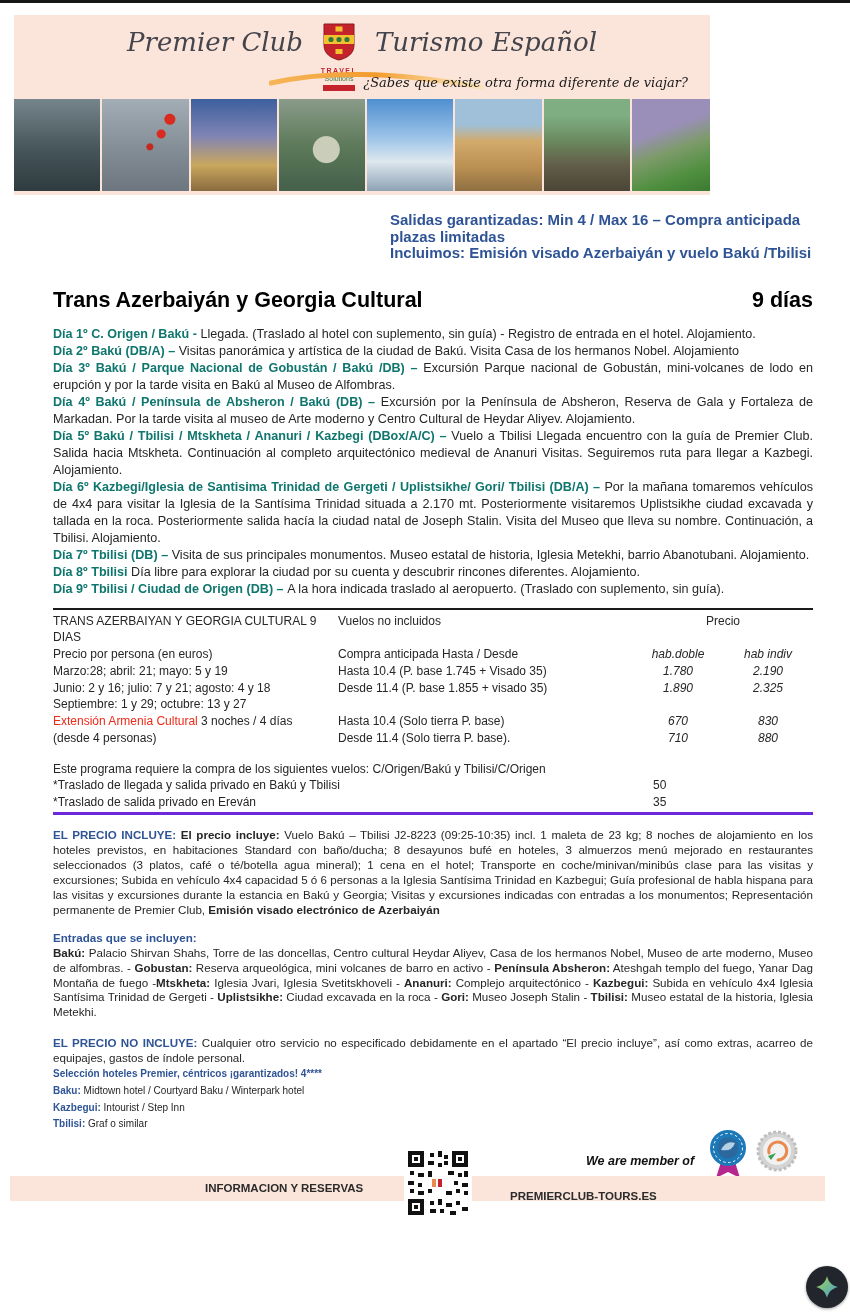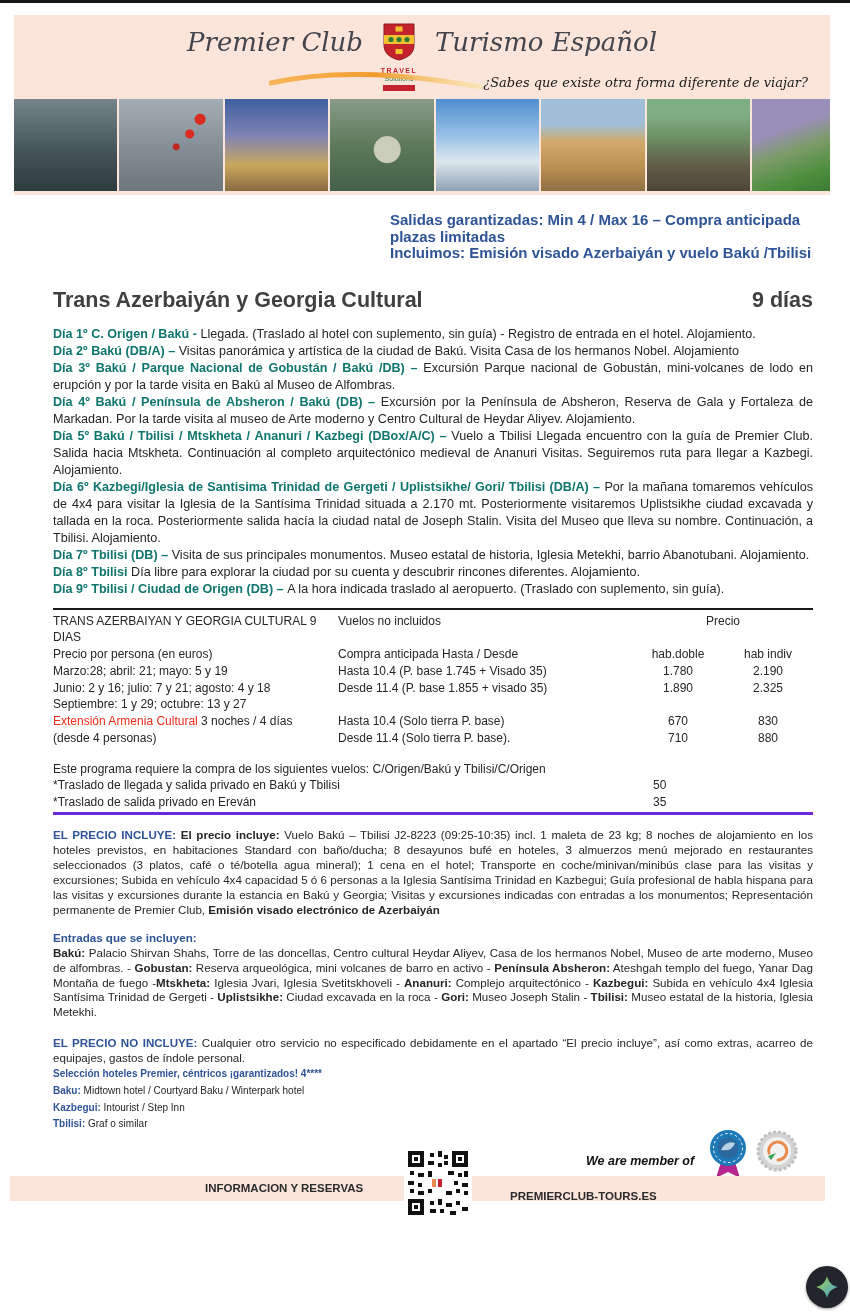--- a/index.html
+++ b/index.html
@@ -2,21 +2,21 @@
 <html><head>
 <meta charset="utf-8">
 <style>
   html,body{margin:0;padding:0;}
   body{
     width:850px;height:1316px;position:relative;background:#ffffff;
     font-family:"Liberation Sans",sans-serif;color:#262626;overflow:hidden;
   }
   .topline{height:3px;background:#161616;width:850px;}
   
-  .hero{margin:12px 8px 0 14px;width:816px;background:#fbe5da;}
+  .hero{margin:12px 8px 0 14px;width:696px;background:#fbe5da;}
   .hero-top{height:84px;position:relative;}
   .brand{position:absolute;top:8px;left:0;right:0;display:flex;justify-content:center;align-items:flex-start;gap:12px;}
   .script{font-family:"DejaVu Serif",serif;font-style:italic;font-size:26px;color:#44444c;line-height:38px;}
   .crest-col{display:flex;flex-direction:column;align-items:center;width:48px;}
   .travel{color:#c4232b;font-size:7px;font-weight:bold;letter-spacing:1.5px;margin-top:2px;line-height:8px;}
   .solutions{color:#3a7d44;font-size:7px;line-height:8px;}
   .mini-ribbon{width:32px;height:6px;background:#c4232b;margin-top:2px;display:flex;align-items:center;justify-content:center;color:#ffffff;font-size:4px;letter-spacing:.5px;}
   .swoosh{position:absolute;left:255px;top:54px;width:215px;height:26px;}
   .tagline{position:absolute;right:22px;top:60px;font-family:"DejaVu Serif",serif;font-style:italic;font-size:13px;color:#191919;}
   .photos{display:flex;gap:2px;height:92px;padding-bottom:4px;}
@@ -29,31 +29,31 @@
      linear-gradient(180deg,#a3adb5,#838d95 55%,#6d767e);}
   .photo-3{background:linear-gradient(180deg,#3d5f9e,#8084b5 40%,#c9a75e 72%,#8a6b3f);}
   .photo-4{background:radial-gradient(circle at 55% 55%,#c9cdb9 0 13px,rgba(0,0,0,0) 14px),linear-gradient(180deg,#8a9b8a,#5d7a5a 50%,#44604a);}
   .photo-5{background:linear-gradient(180deg,#4f8fd0,#9cc3e8 42%,#dde7ee 68%,#8fa3b5);}
   .photo-6{background:linear-gradient(180deg,#9fc0d8 28%,#d2aa6b 46%,#b98f52 75%,#8f6f42);}
   .photo-7{background:linear-gradient(180deg,#7fae83 18%,#6b8a60 45%,#625d48 72%,#4a4536);}
   .photo-8{flex:0 0 78px;background:linear-gradient(160deg,#9a8fb8 0 35%,#7d9b6a 55%,#4e8f3e 80%,#3d7a33);}
   
   .content{margin-left:53px;width:760px;}
   .promo{margin-top:17px;padding-left:337px;color:#2f5496;font-weight:bold;font-size:15px;line-height:16.5px;}
-  .titlerow{display:flex;justify-content:space-between;align-items:center;margin-top:26px;color:#404040;font-weight:bold;font-size:21.5px;}
+  .titlerow{display:flex;justify-content:space-between;align-items:center;margin-top:26px;color:#000000;font-weight:bold;font-size:21.5px;}
   .itin{margin-top:13px;font-size:12.6px;line-height:17px;text-align:justify;}
   .itin p{margin:0;}
   .dlabel{color:#0f766e;font-weight:bold;}
   
   .pricetable{margin-top:10px;border-top:2px solid #1a1a1a;padding-top:3px;font-size:12px;}
   .trow{display:flex;line-height:16.8px;}
   .trow .c1{width:285px;}
   .trow .c2{width:295px;}
   .trow .pp{width:180px;display:flex;}
-  .trow .p{width:90px;text-align:center;}
+  .trow .p{width:90px;text-align:center;font-style:italic;}
   .trow .pspan{flex:1;text-align:center;}
   .trow.thead .c1{font-weight:normal;}
   .red{color:#ed2b18;}
   .notes{margin-top:14px;font-size:12px;border-bottom:3px solid #6d28d9;padding-bottom:2px;}
   .notes .line{line-height:16.5px;}
   .sup{display:flex;line-height:16.5px;}
   .sup .t{width:600px;}
   .sup .v{width:90px;text-align:left;}
   .sup .rest{flex:1;}
   .blk{margin:13px 0 0 0;font-size:11.6px;line-height:14.9px;text-align:justify;}

